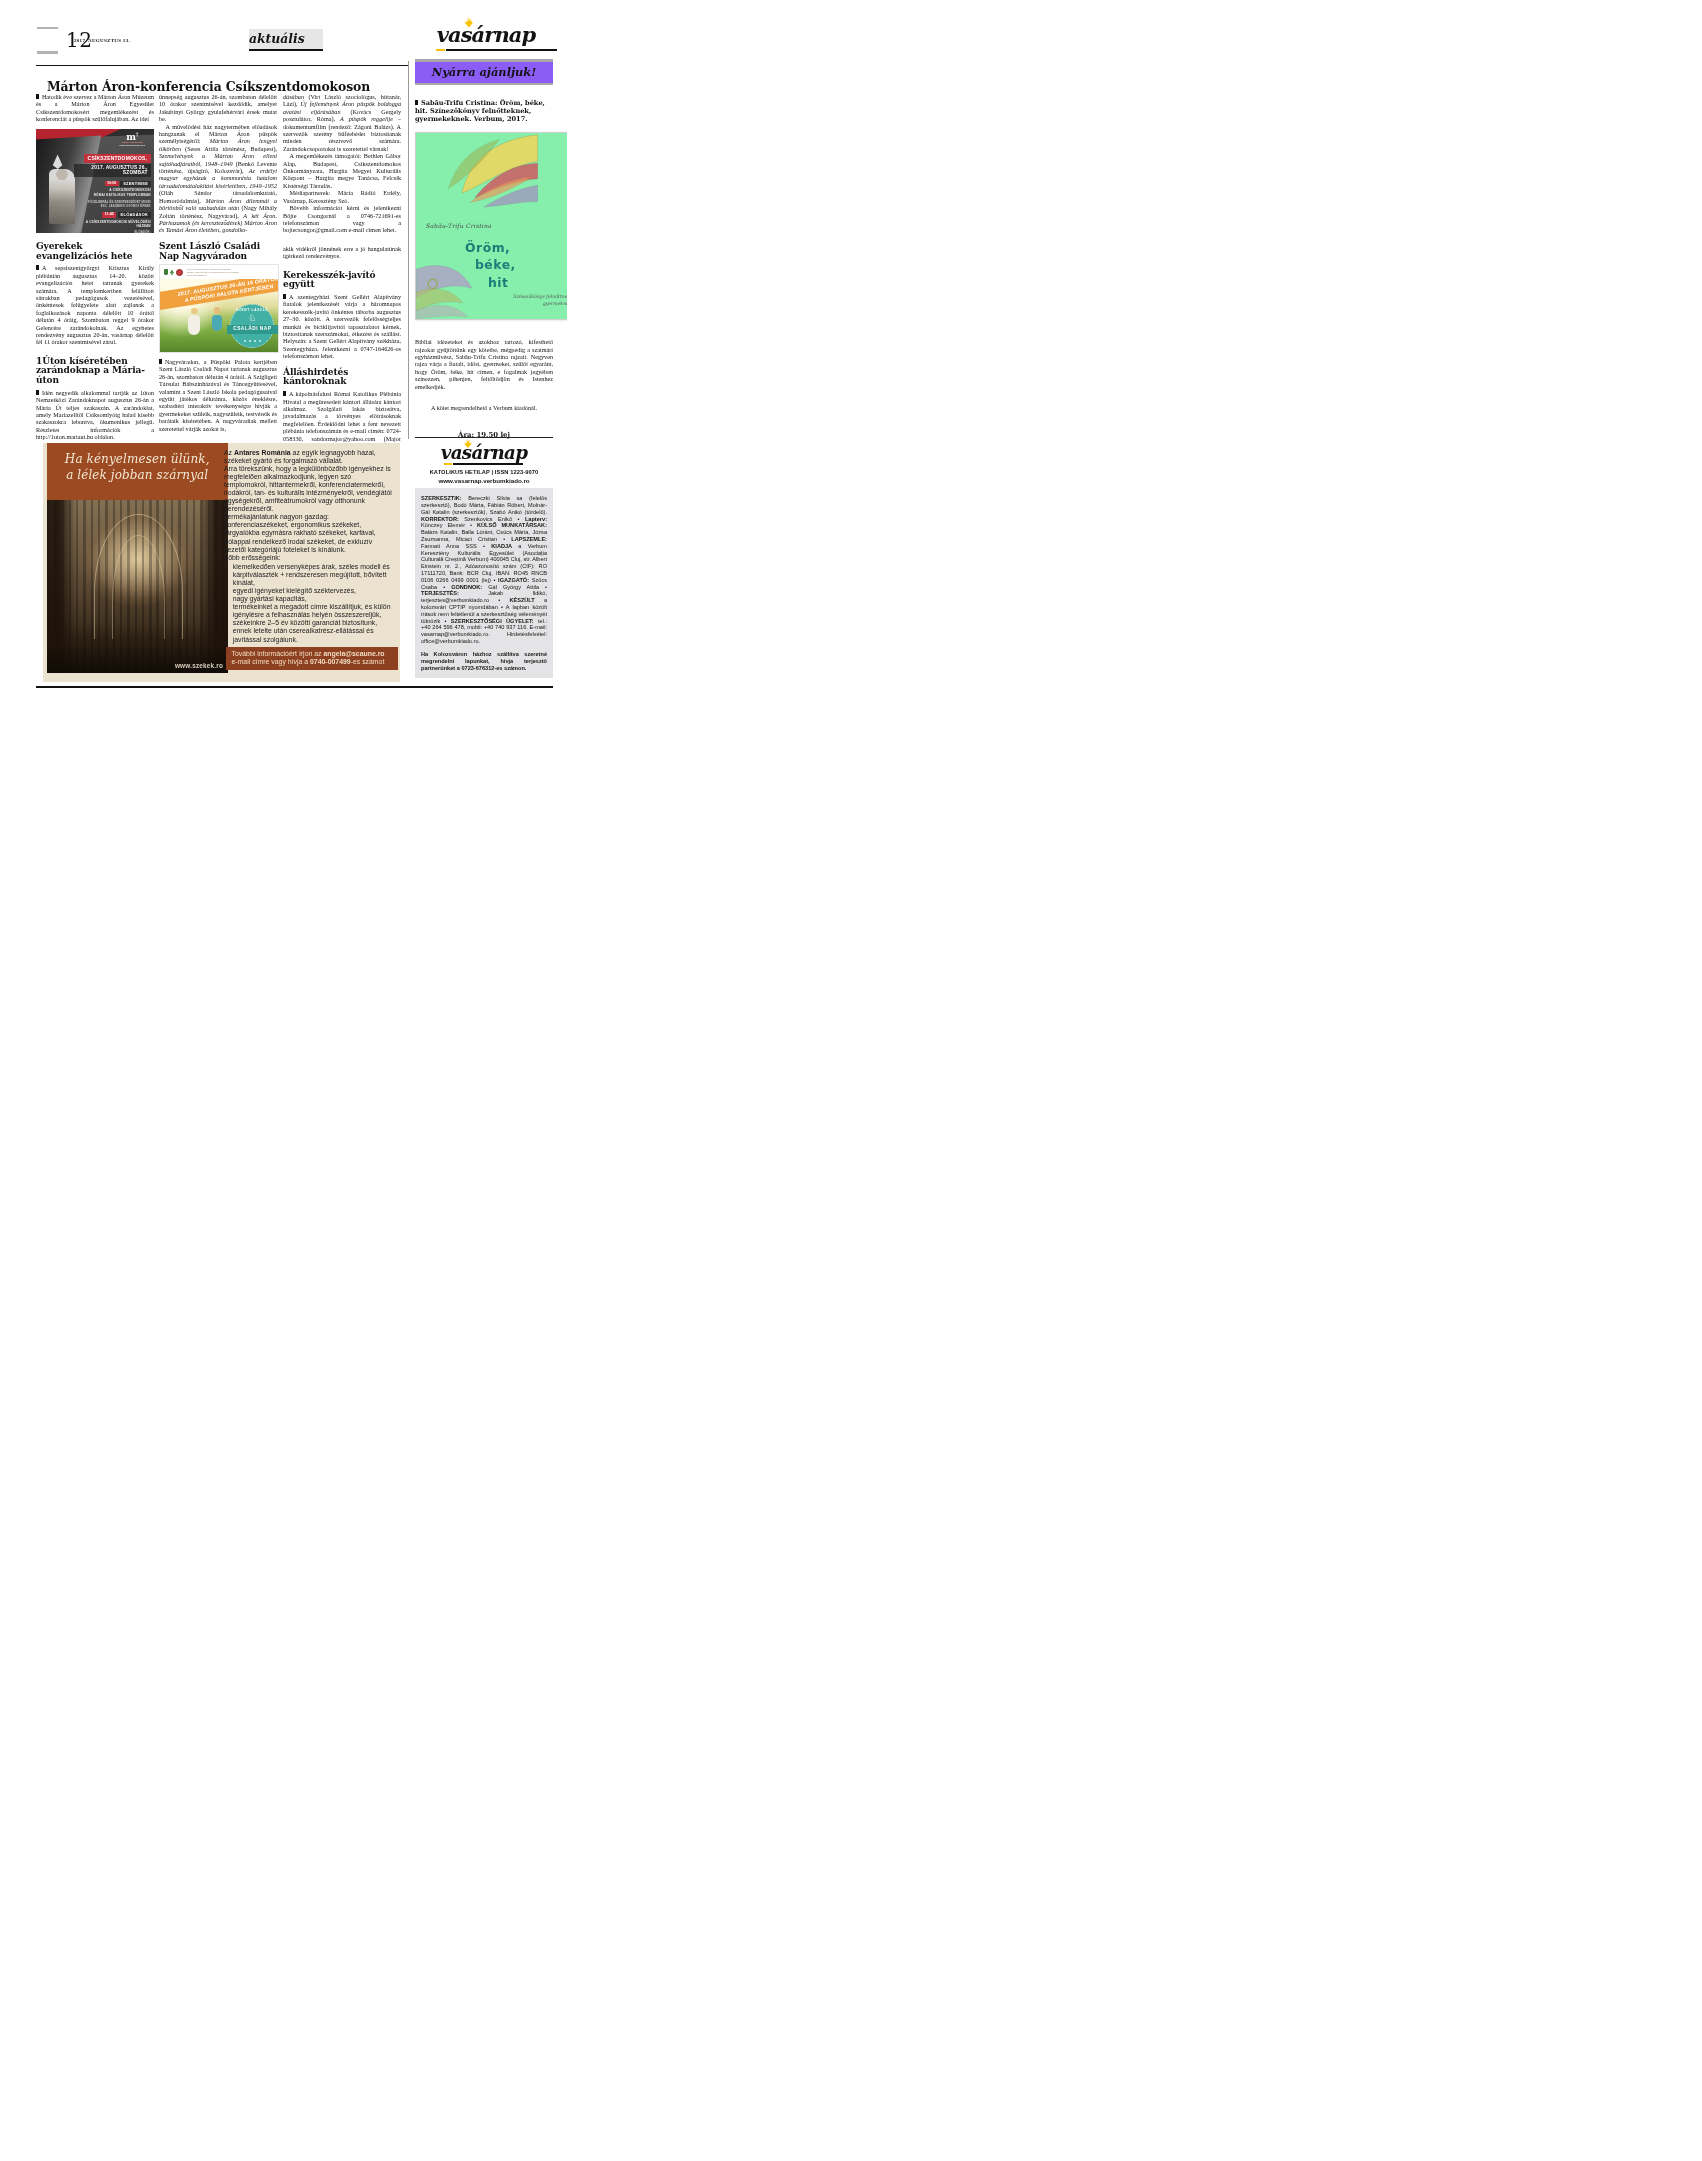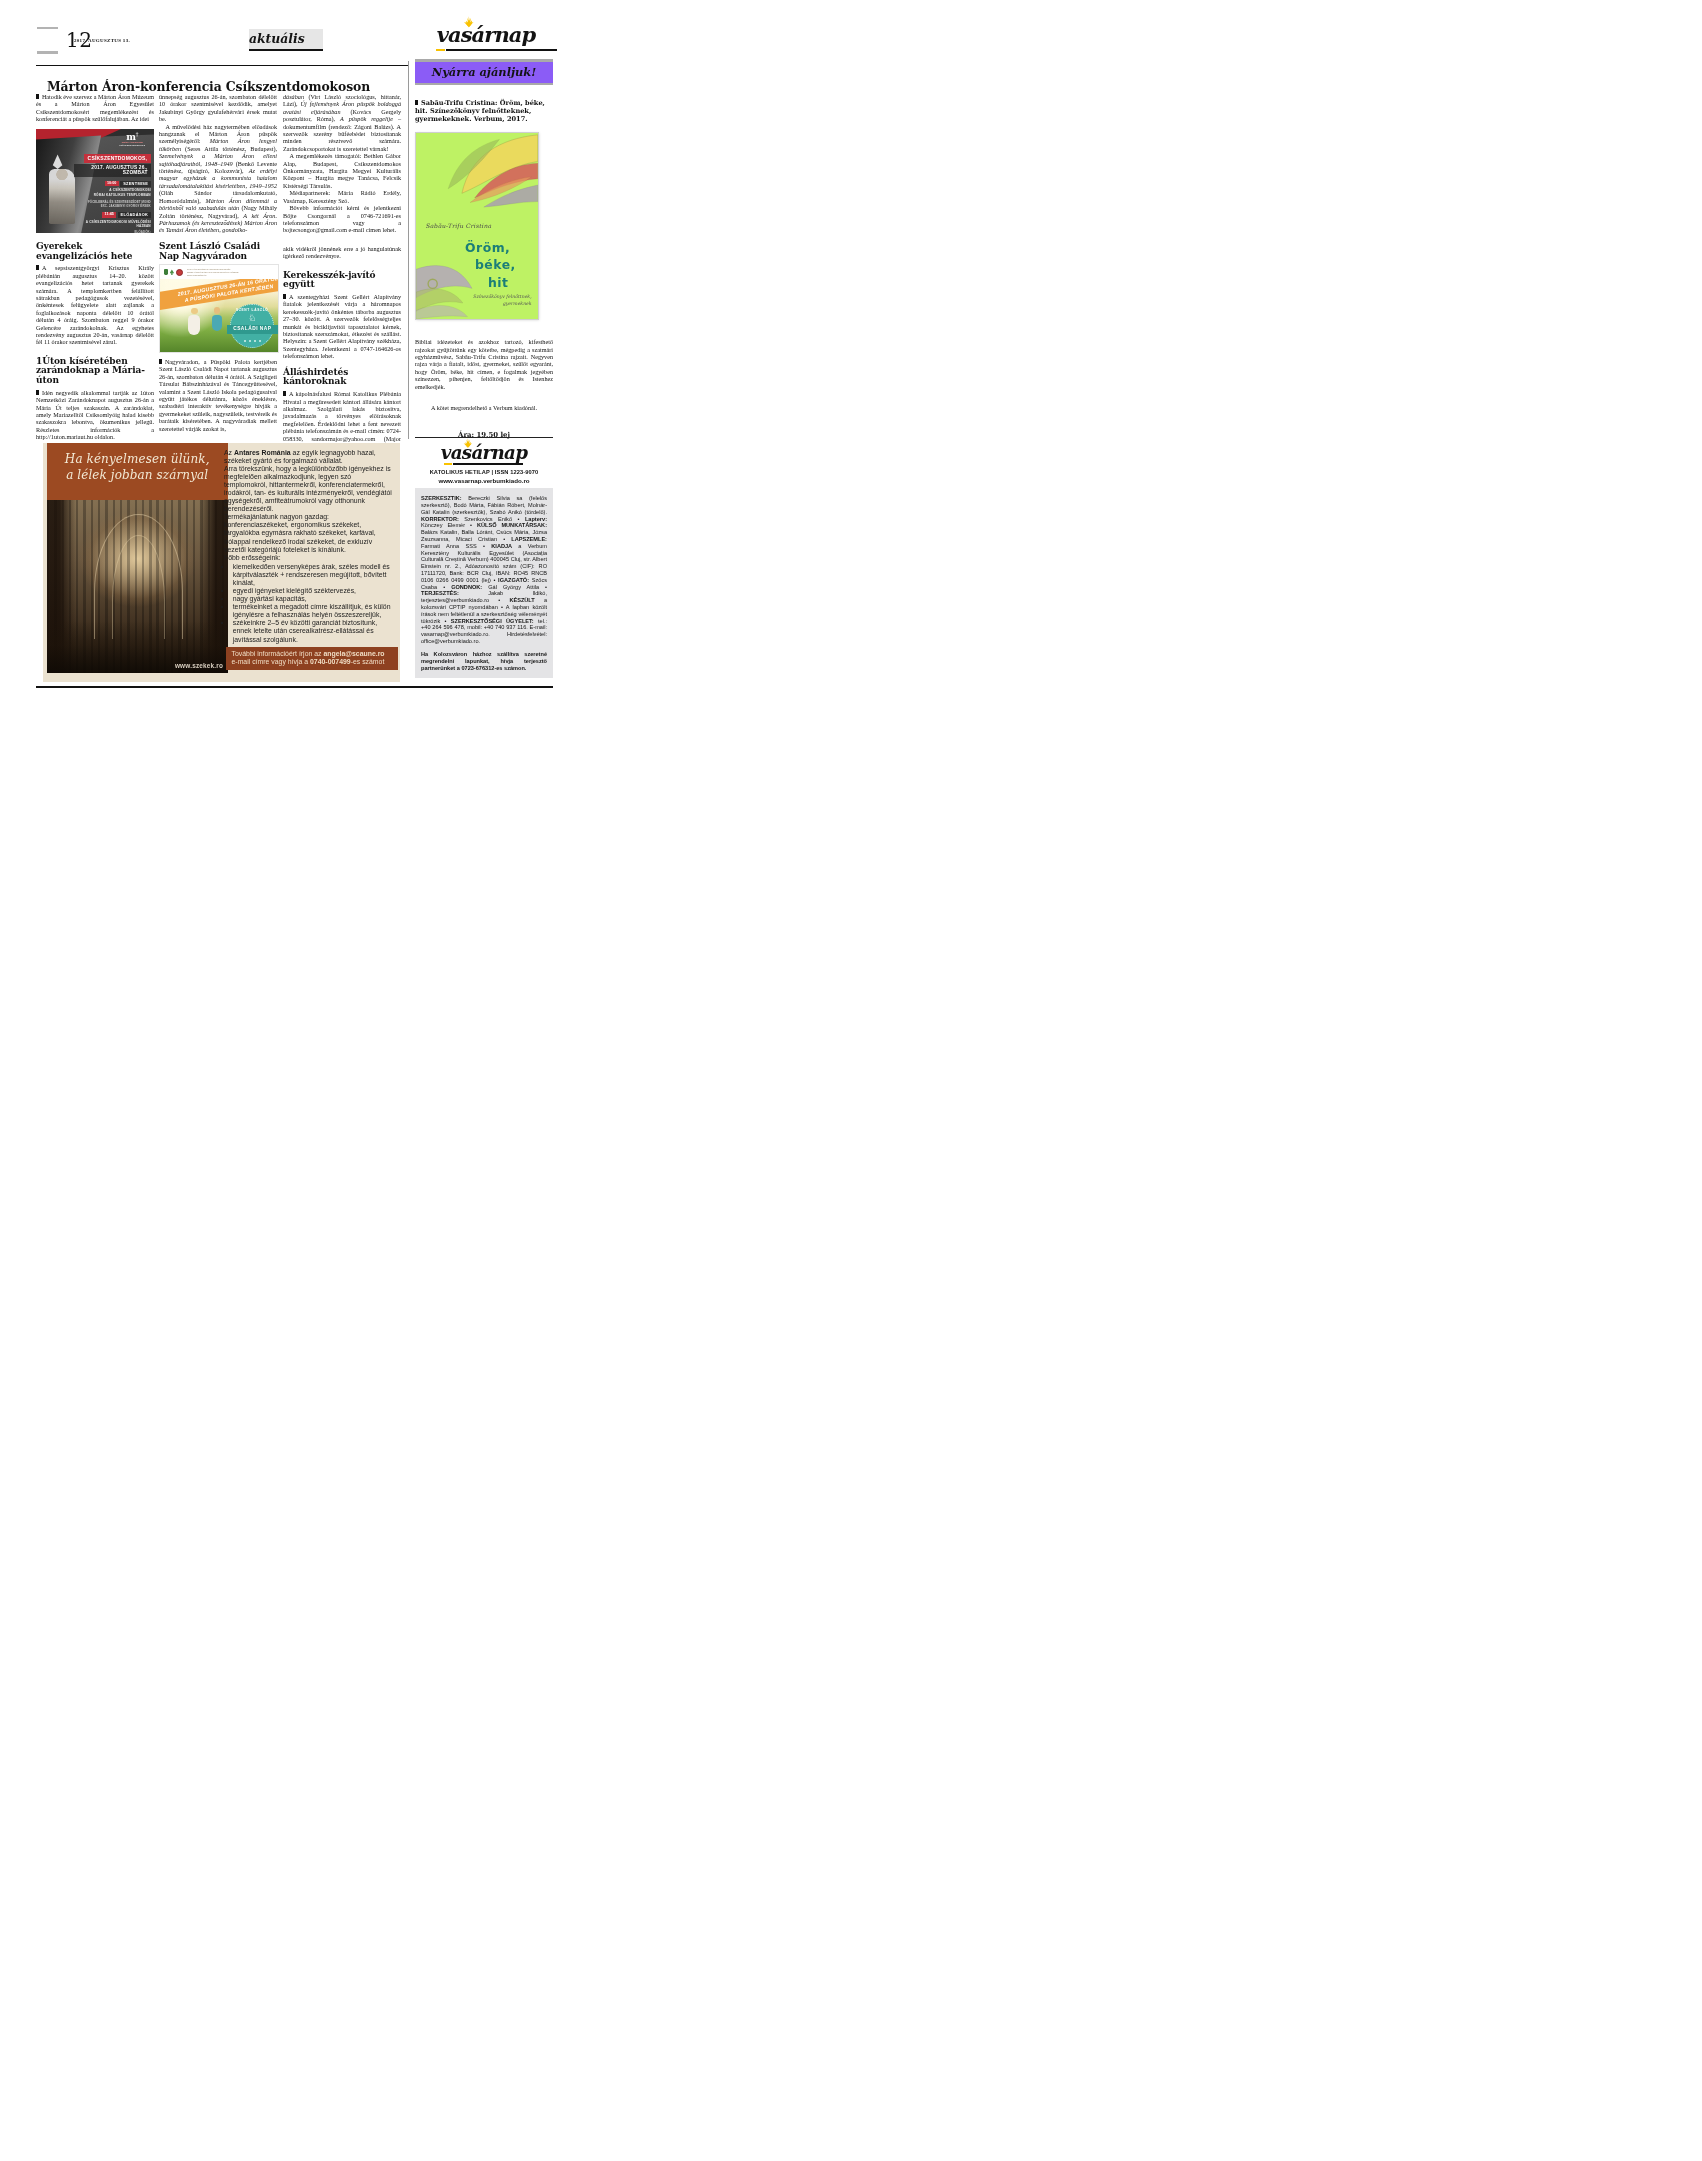--- a/index.html
+++ b/index.html
@@ -105,22 +105,22 @@
             display:flex;flex-direction:column;align-items:center;color:#fff;}
   .p2-badge .btop{margin-top:4.6px;font:bold 3.2px/1 "Liberation Sans",sans-serif;letter-spacing:0.7px;}
   .p2-badge .horse{font:9.2px/1 "DejaVu Sans",sans-serif;margin-top:0.9px;}
   .p2-ribbon{position:absolute;left:-4.6px;right:-4.6px;bottom:13px;height:8.7px;background:#2f998e;
              text-align:center;font:bold 4.8px/8.7px "Liberation Sans",sans-serif;letter-spacing:0.5px;}
   .p2-dots{position:absolute;bottom:4.6px;left:0;right:0;display:flex;justify-content:center;gap:2.7px;}
   .p2-dots i{width:2.3px;height:2.3px;border-radius:50%;background:#d8f0ec;}
 
   
   .sb-ref{position:absolute;left:415px;top:92px;width:138px;font:bold 6.6px/8px "DejaVu Serif",serif;text-align:left;}
-  .cover{position:absolute;left:415px;top:132px;width:122px;height:186px;background:#bef264;
-         border:0.5px solid #cfcfcf;box-shadow:0.9px 1.4px 2.7px rgba(0,0,0,.18);overflow:hidden;}
+  .cover{position:absolute;left:415px;top:132px;width:122px;height:186px;background:#86efac;
+         border:0.5px solid #cfcfcf;box-shadow:0.9px 1.4px 2.7px rgba(0,0,0,.18);overflow:hidden;padding-left:40px;}
   .cover svg{position:absolute;left:0;top:0;}
   .cov-author{position:absolute;left:10px;top:90px;font:italic 6px/1 "DejaVu Serif",serif;color:#4a4a4a;letter-spacing:0.2px;}
   .cov-t{position:absolute;font:bold 12.4px/1 "DejaVu Sans",sans-serif;color:#1b7e78;letter-spacing:0.5px;}
   .cov-t1{left:49px;top:109px;} .cov-t2{left:59px;top:126px;text-align:center;} .cov-t3{left:72px;top:144px;}
   .cov-sub{position:absolute;right:6.4px;top:161px;text-align:right;
            font:italic 4.6px/1.5 "DejaVu Serif",serif;color:#555;}
   .sb-review{position:absolute;left:415px;top:332px;width:138px;text-align:justify;font-size:6.2px;line-height:7.4px;}
   .sb-order{position:absolute;left:415px;top:398px;width:138px;text-align:center;font-size:6.2px;line-height:7.8px;}
   .sb-price{position:absolute;left:415px;top:425px;width:138px;text-align:center;font:bold 6.9px/1 "DejaVu Serif",serif;}
   .sb-rule{position:absolute;left:415px;top:437px;width:138px;height:0.9px;background:#222;}

